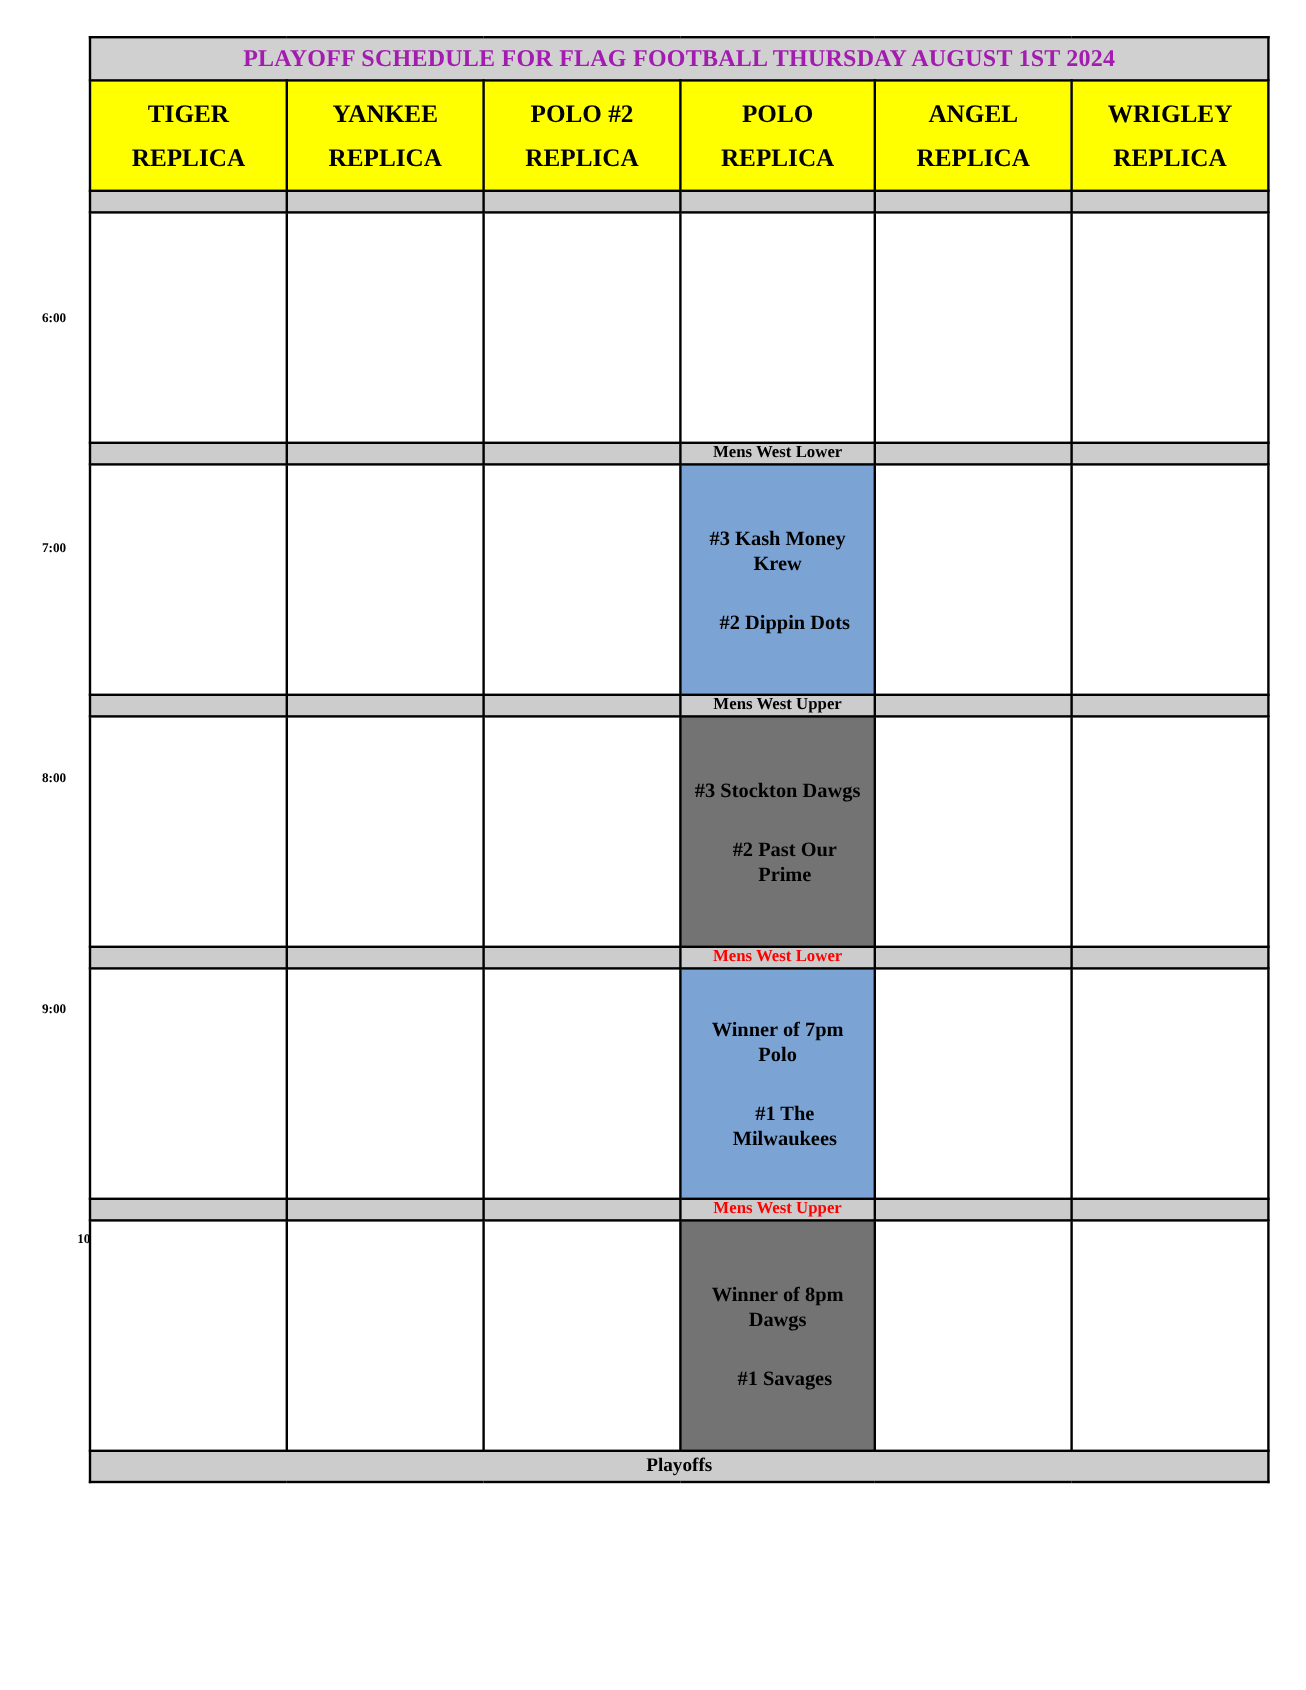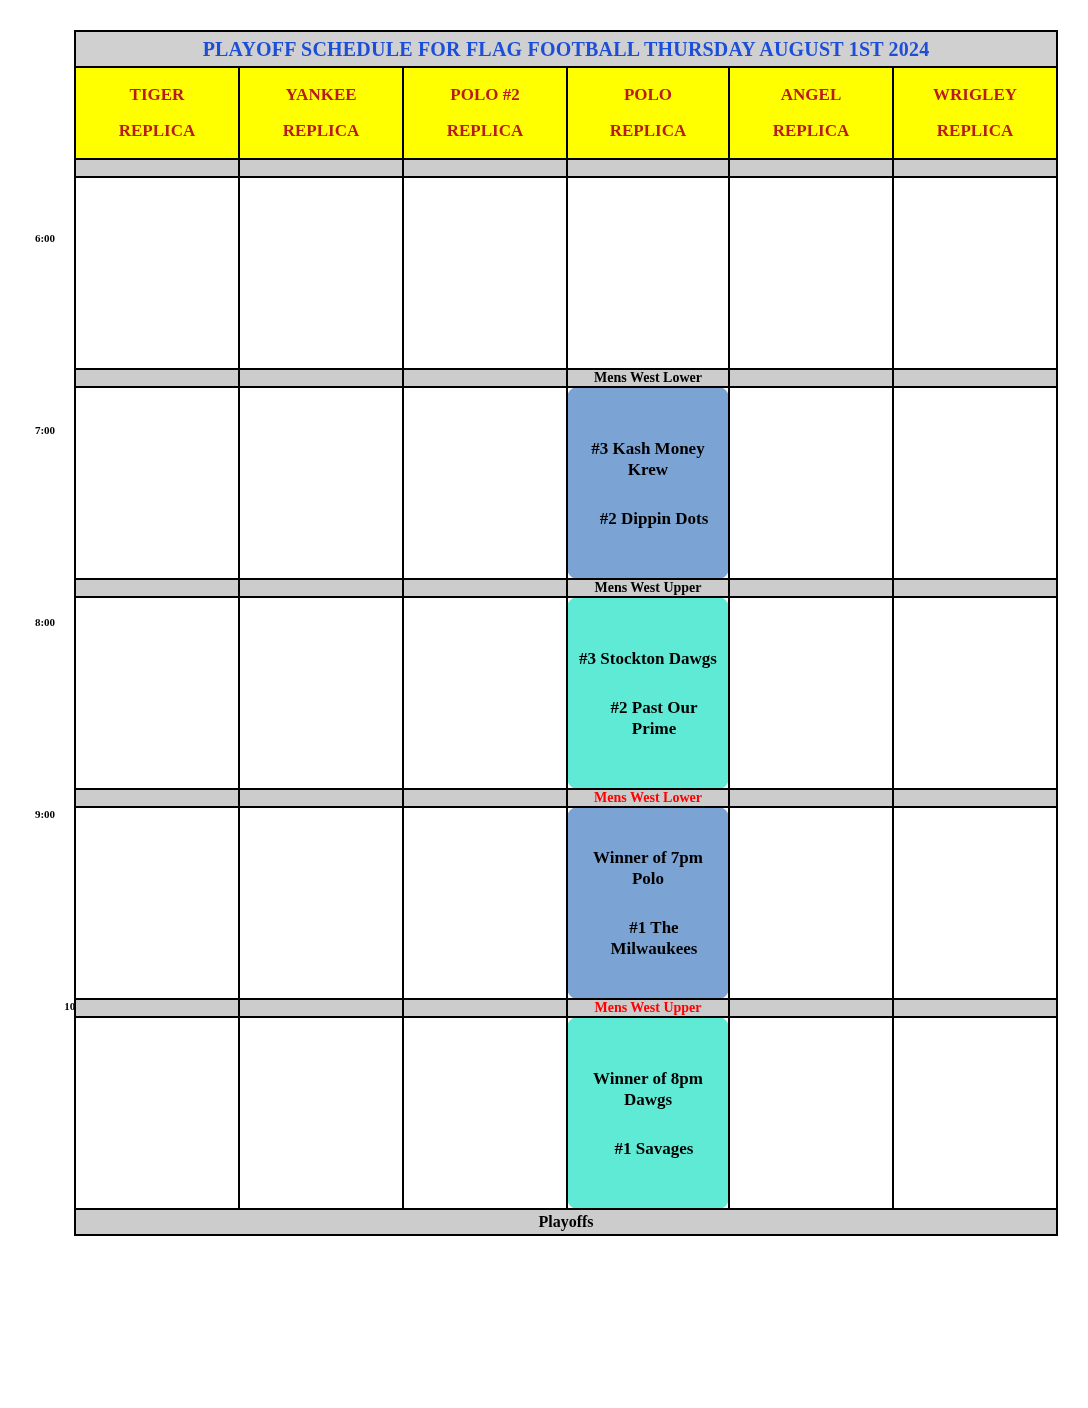--- a/index.html
+++ b/index.html
@@ -29,20 +29,21 @@
   }
   .time-label {
     position: absolute;
     left: 0;
     width: 90px;
     text-align: center;
     font-family: "Liberation Serif", serif;
     font-weight: bold;
     font-size: 11px;
     color: #000;
+    margin-top: 27px;
   }
 
   
   table.grid {
     position: absolute;
     left: 74px;
     top: 30px;
     width: 982px;
     border-collapse: collapse;
     table-layout: fixed;
@@ -54,32 +55,32 @@
     text-align: center;
   }
 
   
   .title-cell {
     background: #d0d0d0;
     height: 36px;
     font-weight: bold;
     font-size: 20px;
     letter-spacing: 0.2px;
-    color: #1d4ed8;
+    color: #a21caf;
     border: 2px solid #000 !important;
   }
 
   
   .field-head {
     background: #ffff00;
     height: 92px;
     font-weight: bold;
-    font-size: 17px;
+    font-size: 21px;
     line-height: 36px;
-    color: #b91c1c;
+    color: #000000;
   }
   .field-head .l1 { display: block; }
   .field-head .l2 { display: block; }
 
   
   .sep-row td {
     background: #cccccc;
     height: 18px;
     border-left: 2px solid #000;
     border-right: 2px solid #000;
@@ -91,27 +92,26 @@
     text-align: center;
     vertical-align: middle;
     padding: 0 2px;
   }
   .sep-row td.red-note { color: #ff0000; }
 
   
   .slot-row td {
     height: 192px;
     background: #ffffff;
-    border-radius: 11px;
   }
   .slot-row td.game-blue {
     background: #7ba3d4;
   }
   .slot-row td.game-orange {
-    background: #5eead4;
+    background: #737373;
   }
   .game-inner {
     font-weight: bold;
     font-size: 17px;
     line-height: 21px;
     padding: 6px 8px;
     color: #000;
   }
   .game-inner .team-top { display: block; }
   .game-inner .gap { display: block; height: 28px; }

